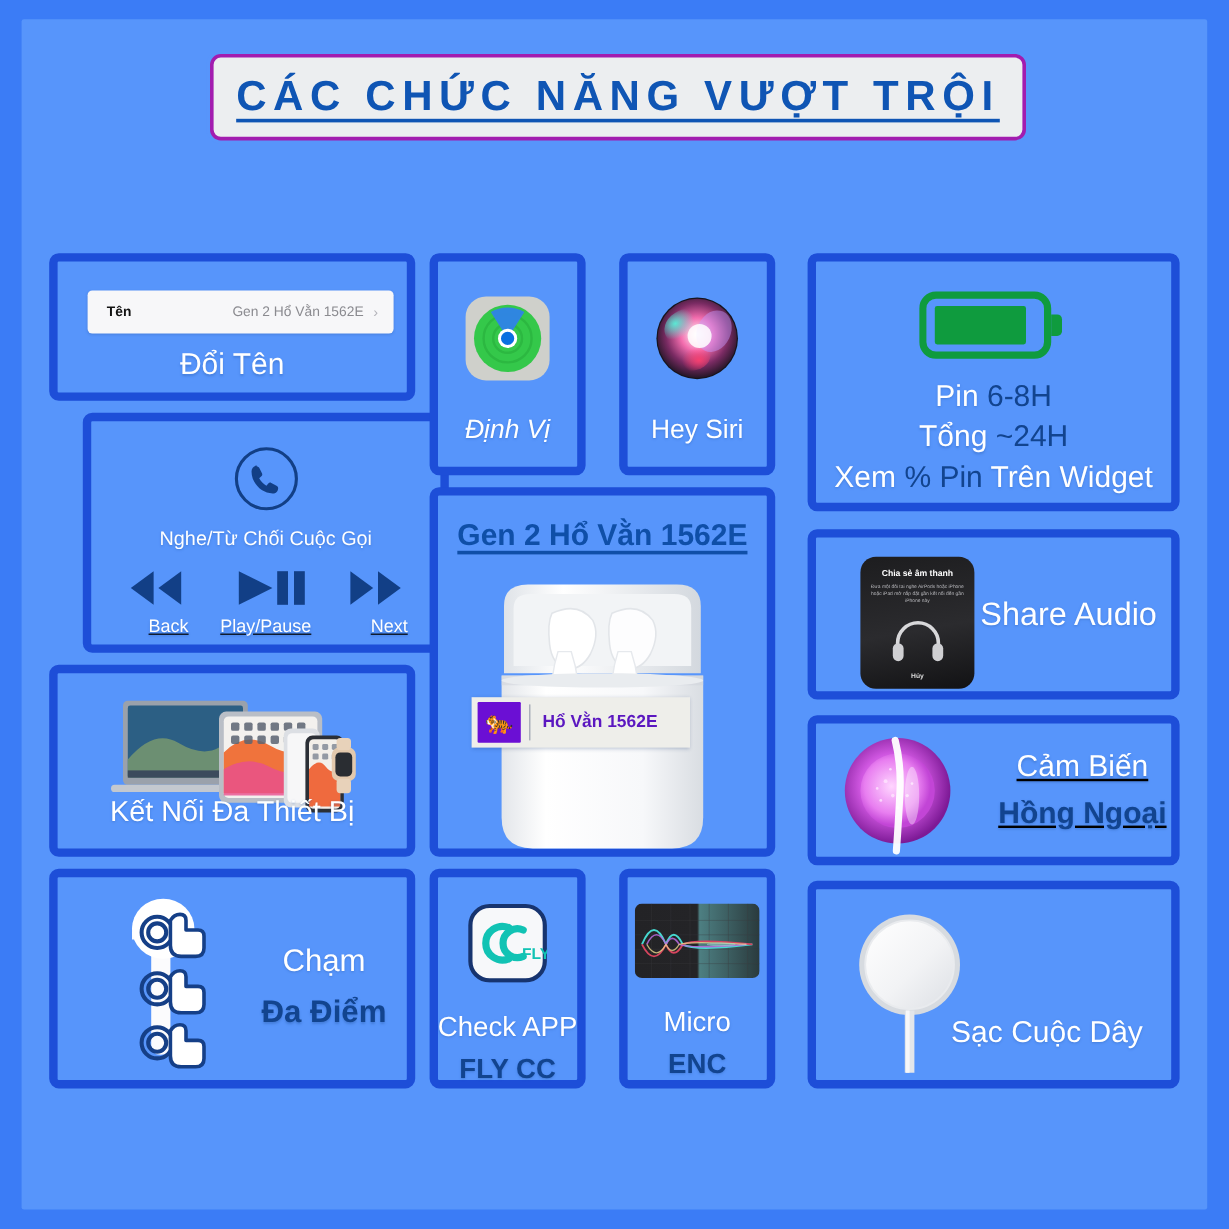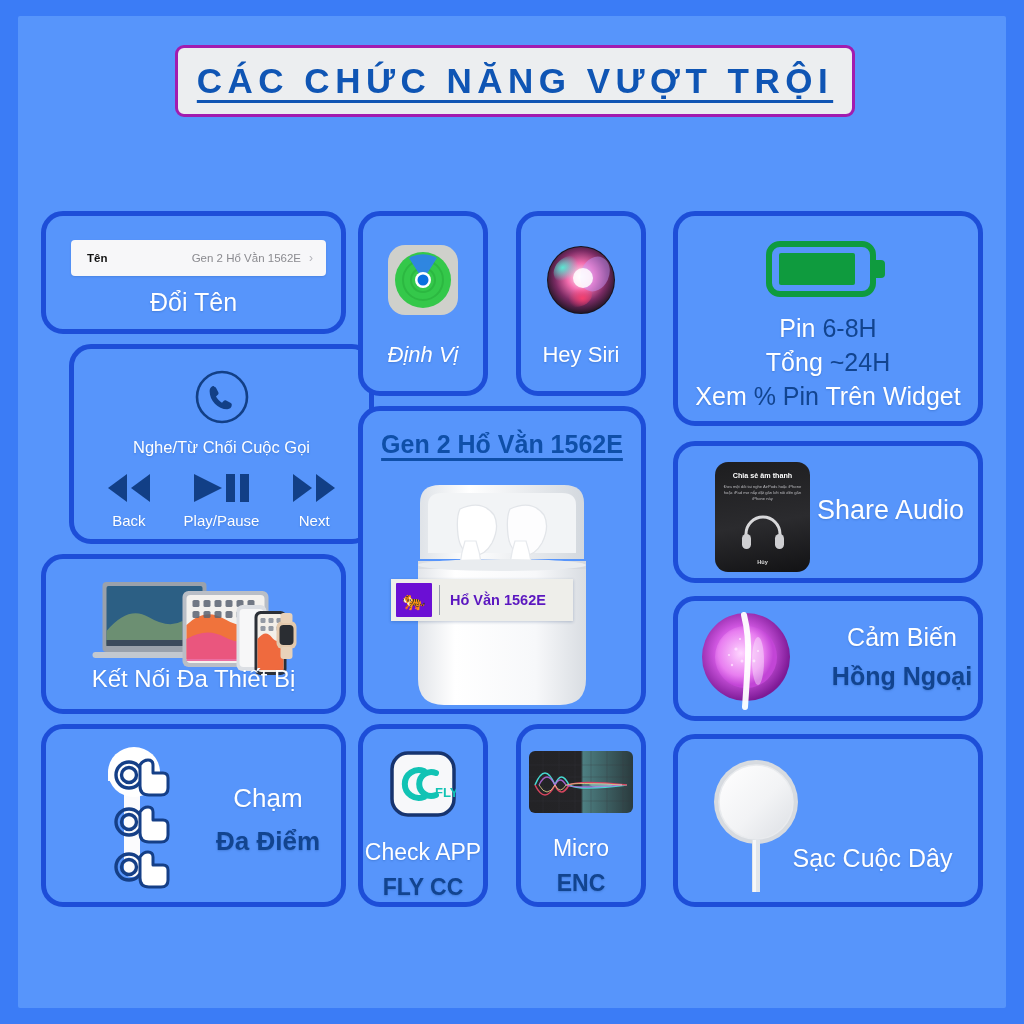--- a/index.html
+++ b/index.html
@@ -33,22 +33,22 @@
     color: #0f55b4;
     text-decoration: underline;
     text-underline-offset: 7px;
     text-decoration-thickness: 3px;
     white-space: nowrap;
   }
 
   
   .card {
     position: absolute;
-    border: 5px solid #1d4ed8;
-    border-radius: 22px;
+    border: 7px solid #1d4ed8;
+    border-radius: 8px;
     background: #5795fb;
   }
   .lbl {
     color: #ffffff;
     font-size: 23px;
     font-weight: 400;
     text-align: center;
     text-shadow: 0 1px 2px rgba(40,90,170,.40);
     white-space: nowrap;
   }
@@ -72,21 +72,21 @@
 
   
   #c-calls { left: 23px; top: 328px; width: 305px; height: 200px; margin-left: 28px; }
   .phone-ico { position: absolute; left: 0; right: 0; top: 20px; text-align: center; }
   .phone-ico svg { display: inline-block; }
   #c-calls .sub { position: absolute; left: 0; right: 0; top: 89px; font-size: 16.5px; }
   .media-row {
     position: absolute; left: 14px; right: 14px; top: 122px;
     display: flex; justify-content: space-around; align-items: flex-start;
   }
-  .media-btn { display: flex; flex-direction: column; align-items: center; gap: 7px; }
+  .media-btn { display: flex; flex-direction: column; align-items: flex-end; gap: 7px; text-decoration: underline; }
   .media-btn .cap { font-size: 15px; color: #ffffff; text-shadow: 0 1px 2px rgba(40,90,170,.4); }
 
   
   #c-devices { left: 23px; top: 538px; width: 305px; height: 160px; }
   #c-devices .lbl { position: absolute; left: 0; right: 0; bottom: 16px; font-size: 24px; }
   .devices-art { position: absolute; left: 50%; top: 14px; transform: translateX(-50%); }
 
   
   #c-touch { left: 23px; top: 708px; width: 305px; height: 183px; }
   #c-touch .txt { position: absolute; left: 152px; top: 54px; width: 140px; text-align: center; }
@@ -157,21 +157,21 @@
   }
   .share-tile .st-title { margin-top: 9px; text-align: center; font-size: 7.2px; font-weight: 700; color: #fff; }
   .share-tile .st-body { margin: 4px 7px 0; text-align: center; font-size: 4.1px; color: #b9b9bd; line-height: 1.45; }
   .share-tile .st-hp { position: absolute; left: 0; right: 0; top: 52px; text-align: center; }
   .share-tile .st-cancel { position: absolute; left: 0; right: 0; bottom: 7px; text-align: center; font-size: 5.6px; font-weight: 700; color: #ddd; }
   #c-share .lbl { position: absolute; left: 125px; right: 0; top: 49px; font-size: 27px; }
 
   
   #c-ir { left: 655px; top: 580px; width: 310px; height: 125px; }
   .ir-art { position: absolute; left: 18px; top: 8px; }
-  #c-ir .txt { position: absolute; left: 148px; right: 0; top: 22px; text-align: center; }
+  #c-ir .txt { position: absolute; left: 148px; right: 0; top: 22px; text-align: center; text-decoration: underline; }
   #c-ir .txt .lbl { font-size: 25px; }
   #c-ir .txt .lbl.b { font-size: 25px; margin-top: 10px; }
 
   
   #c-charge { left: 655px; top: 718px; width: 310px; height: 173px; }
   .mag-art { position: absolute; left: 32px; top: 17px; }
   #c-charge .lbl { position: absolute; left: 95px; right: 6px; top: 105px; font-size: 25px; }
 </style>
 </head>
 <body>

